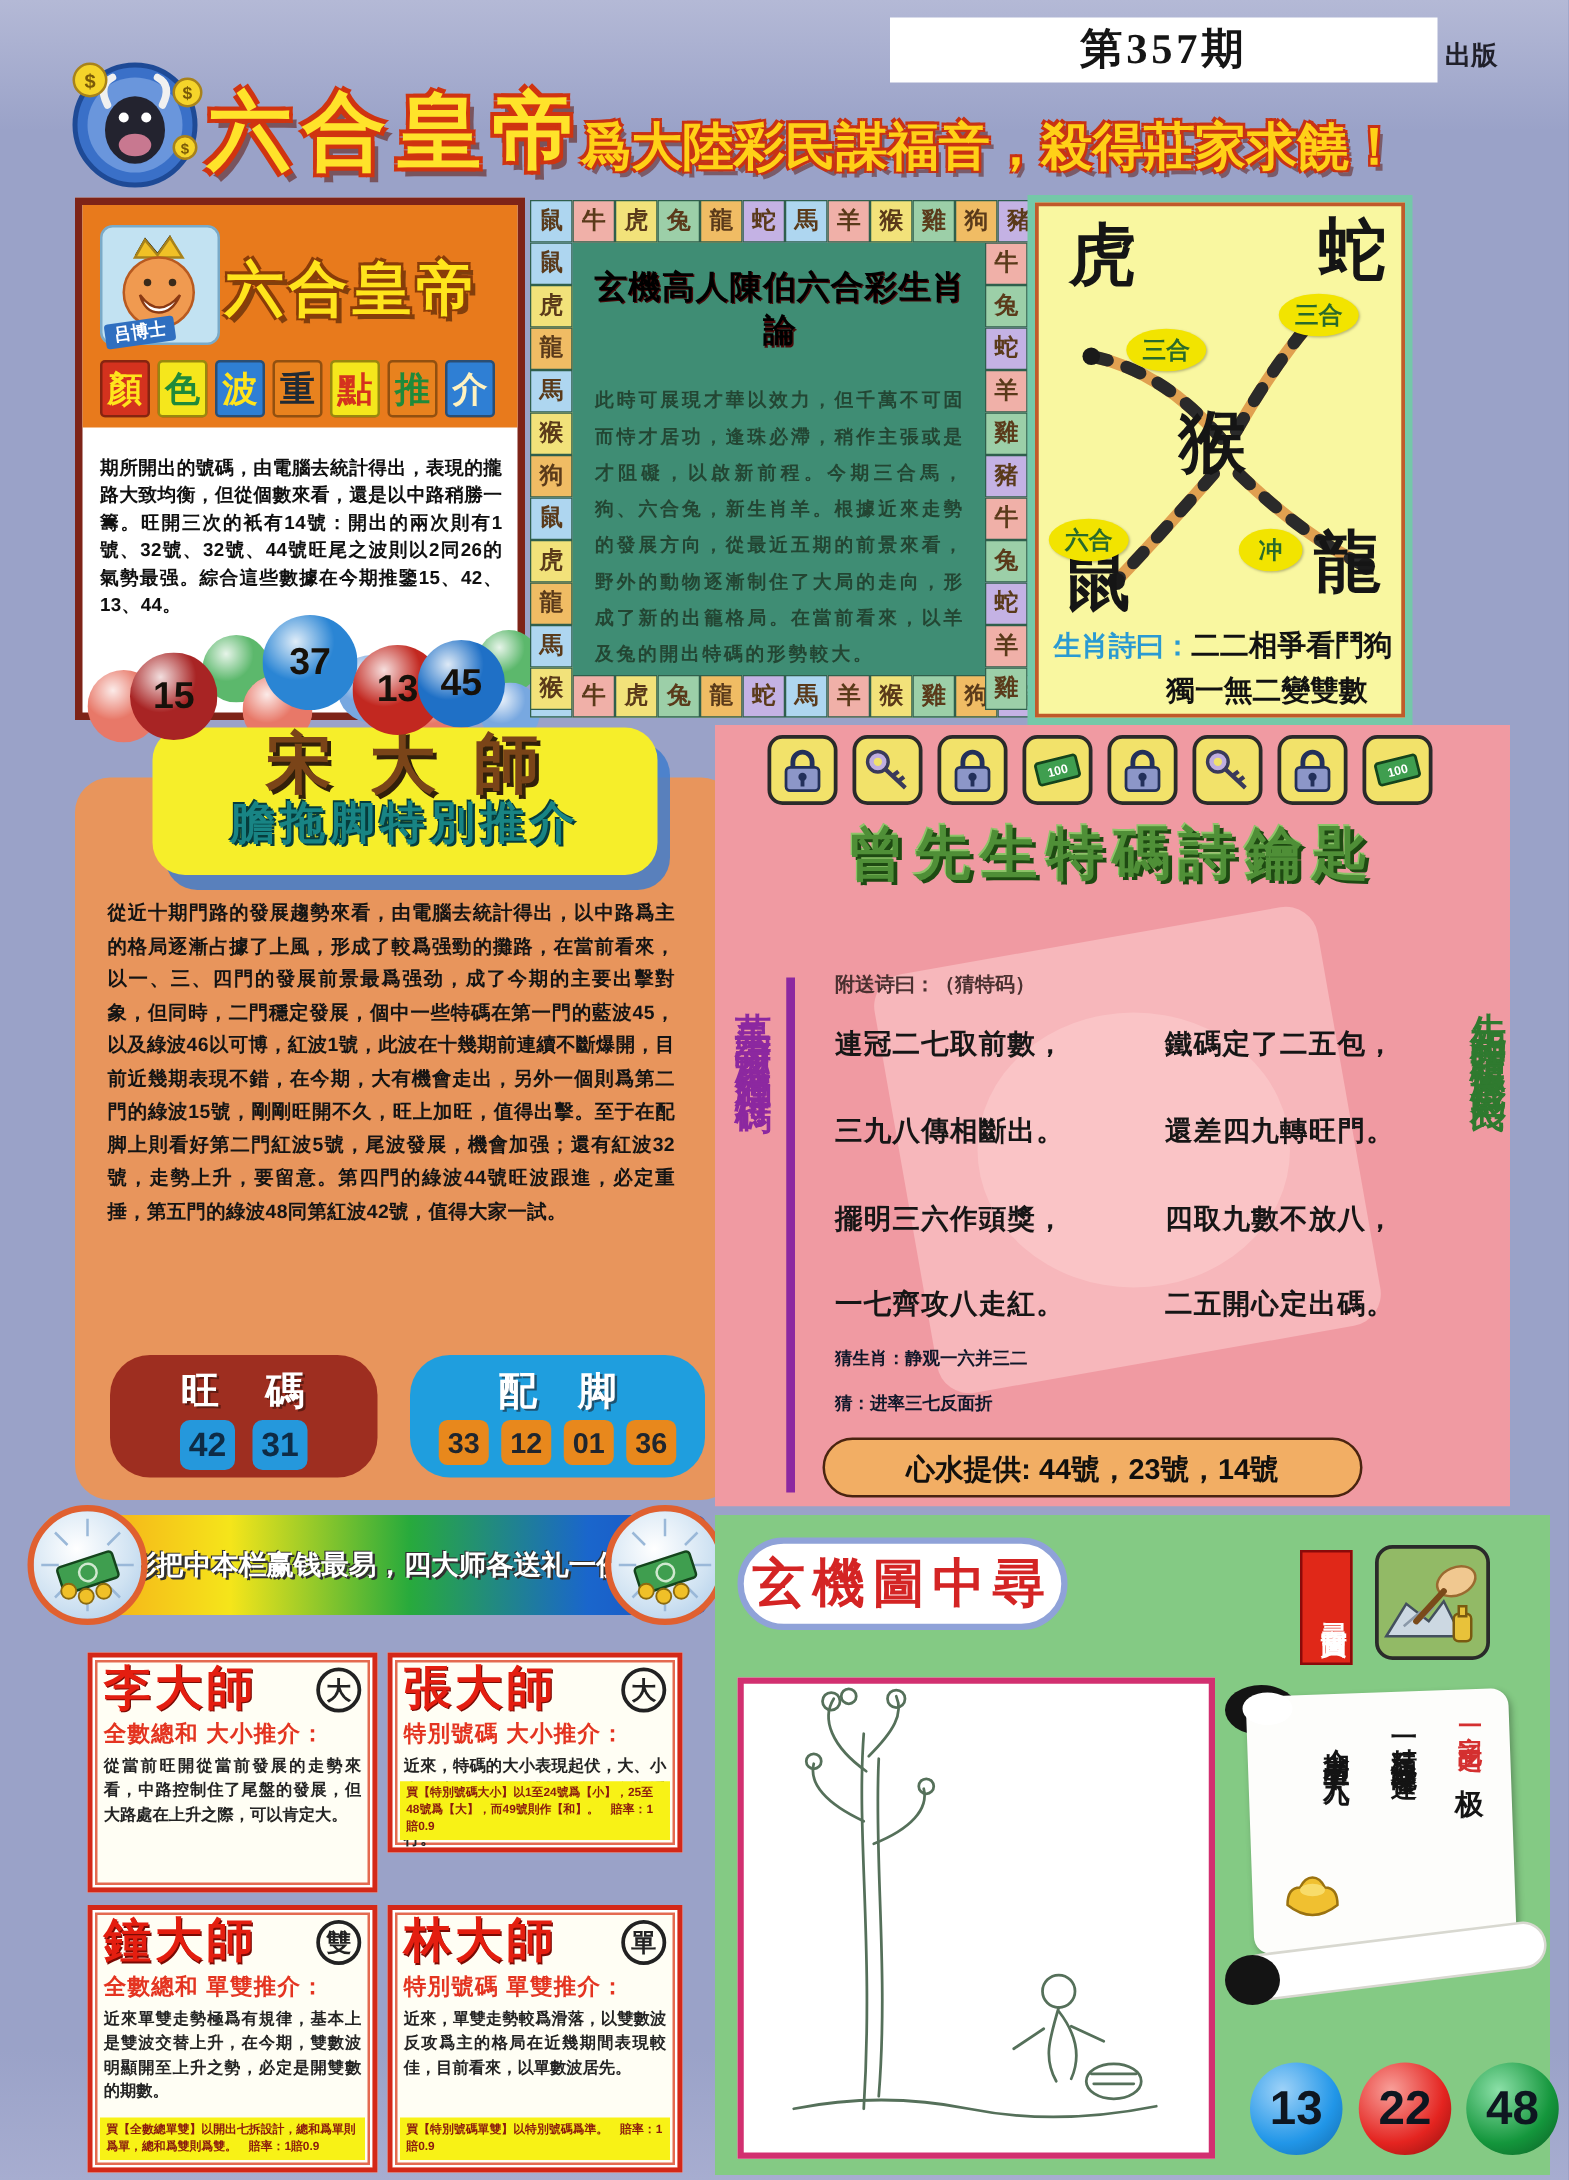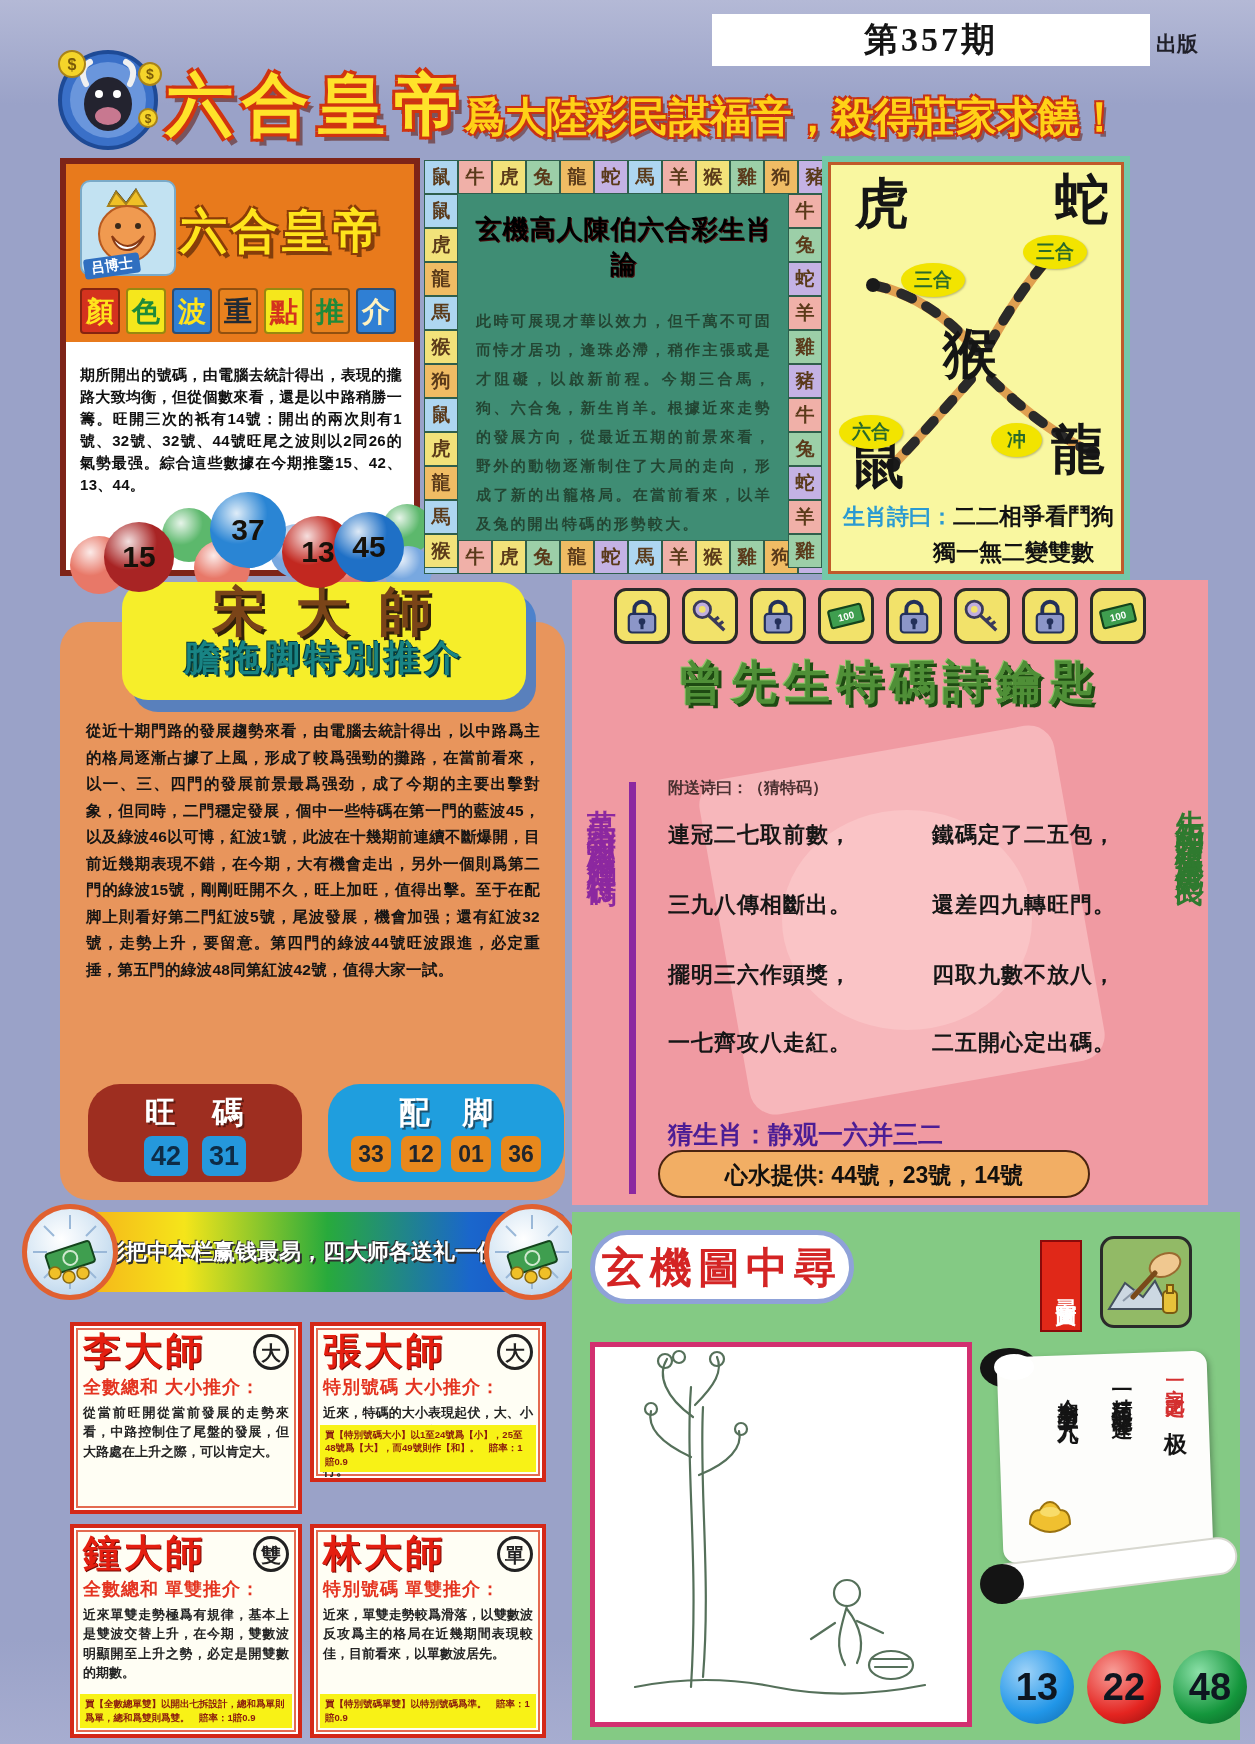--- a/index.html
+++ b/index.html
@@ -41,21 +41,21 @@
     color:#21402e;text-align:justify;opacity:.92;}
   
   .panelC{left:828px;top:162px;width:296px;height:412px;background:#f9f7a0;border:3px solid #c05a2a;
     box-shadow:0 0 0 6px #74c8a8;box-sizing:border-box;}
   .cz{font-family:"Liberation Serif",serif;font-weight:800;color:#151515;font-size:54px;line-height:1;}
   .clabel{background:#f2e400;border-radius:50%;padding:4px 13px;font-weight:800;color:#2a6a2a;font-size:19px;
     box-shadow:1px 1px 2px rgba(0,0,0,.25);}
   .poem-label{color:#2a9ad2;font-size:22px;font-weight:800;}
   .poem-text{color:#121212;font-size:23px;font-weight:700;font-family:Liberation Serif, serif;}
   
-  .panelD{left:60px;top:622px;width:505px;height:578px;background:#e8955c;border-radius:28px;}
+  .panelD{left:60px;top:622px;width:505px;height:578px;background:#e8955c;border-radius:28px;padding-left:24px;}
   .panelD-head{left:62px;top:-40px;width:404px;height:118px;background:#f6ee2a;border-radius:26px;text-align:center;
     box-shadow:10px 12px 0 rgba(64,124,204,.85);}
   .song-title{font-size:53px;font-weight:800;color:#7a4418;letter-spacing:30px;margin:2px 0 0 26px;
     text-shadow:3px 3px 0 #32200a;line-height:1.05;}
   .song-sub{font-size:36px;font-weight:800;color:#188484;letter-spacing:4px;margin-top:-6px;
     text-shadow:2px 2px 0 #063c3c,-1px -1px 0 #063c3c;text-align:center;}
   .panelD-body{left:26px;top:96px;width:454px;font-size:15.5px;font-weight:700;line-height:26.5px;color:#141414;text-align:justify;letter-spacing:.3px;}
   .wang-box{left:28px;top:462px;width:214px;height:98px;background:#9e2e20;border-radius:32px;text-align:center;}
   .pei-box{left:268px;top:462px;width:236px;height:98px;background:#1f9ede;border-radius:32px;text-align:center;}
   .wp-label{font-size:31px;font-weight:800;color:#ffffff;letter-spacing:14px;margin:8px 0 2px 12px;text-shadow:2px 2px 0 rgba(30,8,4,.5);}
@@ -70,21 +70,21 @@
   .kicon{width:56px;height:56px;background:#f2e26a;border:3px solid #2a2a2a;border-radius:12px;box-sizing:border-box;
     display:flex;align-items:center;justify-content:center;}
   .panelE-title{left:0;top:72px;width:636px;text-align:center;font-size:46px;font-weight:800;color:#4f8f37;letter-spacing:7px;
     text-shadow:3px 3px 0 #1e4a12,-1px -1px 0 #8cc468;}
   .vert{writing-mode:vertical-rl;text-orientation:upright;letter-spacing:7px;font-weight:800;}
   .zeng-left{left:10px;top:206px;height:408px;font-size:29px;color:#8c28a0;}
   .zeng-bar{left:57px;top:202px;width:7px;height:412px;background:#8c28a0;}
   .zeng-right{left:598px;top:206px;height:408px;font-size:29px;color:#2f7a2f;}
   .zeng-intro{left:96px;top:198px;font-size:16px;font-weight:700;color:#4a3030;font-family:"Liberation Serif",serif;}
   .zpoem{font-size:22px;font-weight:800;color:#161616;letter-spacing:1px;}
-  .zguess{font-size:25px;font-weight:800;color:#4c1d95;font-family:"Liberation Serif",serif;margin-top:40px;}
+  .zguess{font-size:14px;font-weight:800;color:#0f172a;font-family:"Liberation Serif",serif;}
   .tip-box{left:86px;top:570px;width:432px;height:48px;background:#f2ae64;border:2px solid #4a2410;border-radius:26px;
     line-height:46px;text-align:center;font-size:23px;font-weight:800;color:#12100e;box-sizing:border-box;}
   
   .banner{left:36px;top:1212px;width:530px;height:80px;border-radius:10px;
     background:linear-gradient(90deg,#f59a1a,#f5e51a 28%,#28aa3c 55%,#1a66cc 82%,#1a50c0);}
   .banner-text{left:62px;top:0;width:406px;text-align:center;font-size:22px;font-weight:800;color:#ffffff;line-height:80px;
     white-space:nowrap;text-shadow:2px 2px 0 #303030,-1px -1px 0 #303030;}
   .emblem{width:96px;height:96px;border-radius:50%;background:radial-gradient(circle at 40% 35%,#ffffff,#cfe2f2 60%,#a8c8e8);
     border:5px solid #e06030;box-sizing:border-box;overflow:hidden;}
   

